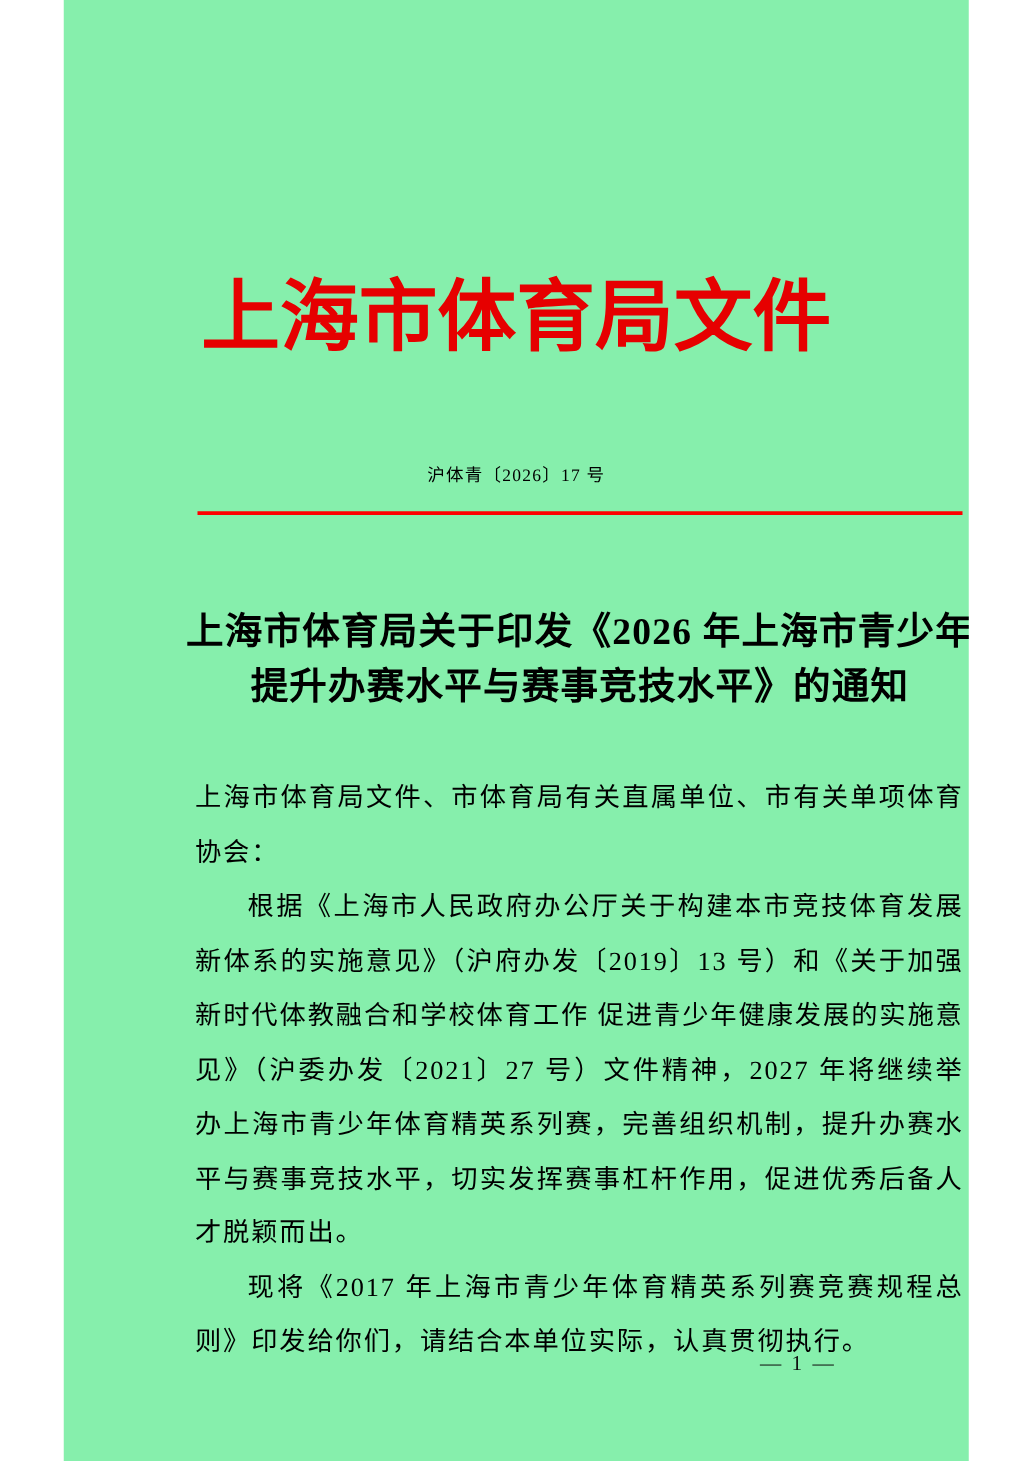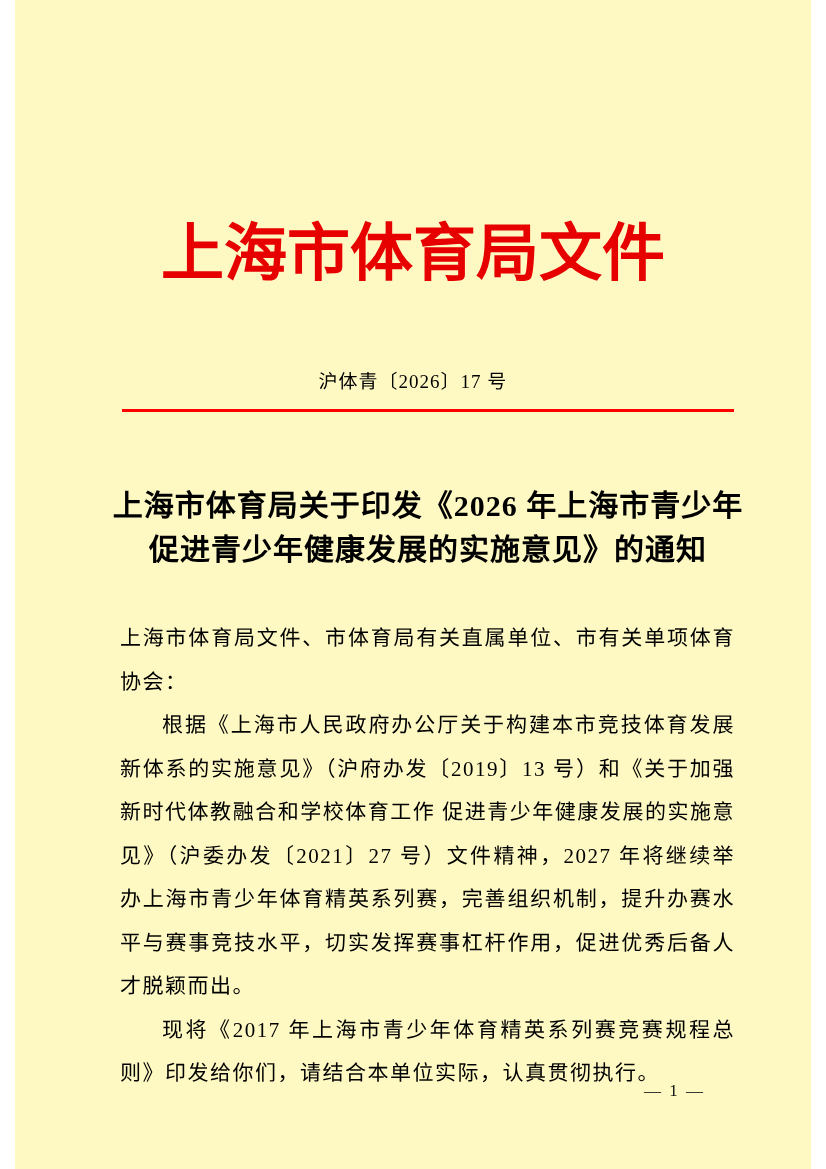--- a/index.html
+++ b/index.html
@@ -3,24 +3,24 @@
 <meta charset="utf-8">
 <title>上海市体育局文件</title>
 <style>
   html, body {
     margin: 0;
     padding: 0;
     background: #ffffff;
   }
   .page {
     position: relative;
-    width: 796px;
+    width: 724px;
     height: 1169px;
     margin: 0 auto;
-    background: #fef9c3;
+    background: #86efac;
     overflow: hidden;
     font-family: "Liberation Serif", "DejaVu Serif", serif;
     color: #000000;
   }
   
   .header-title {
     position: absolute;
     top: 213px;
     left: 0;
     width: 100%;
@@ -32,21 +32,21 @@
     letter-spacing: 0px;
     white-space: nowrap;
   }
   
   .doc-number {
     position: absolute;
     top: 368px;
     left: 0;
     width: 100%;
     text-align: center;
-    font-size: 19px;
+    font-size: 14px;
     line-height: 28px;
     color: #000000;
     letter-spacing: 1px;
   }
   
   .red-rule {
     position: absolute;
     top: 409px;
     left: 107px;
     width: 612px;
@@ -103,21 +103,21 @@
 <div class="page">
 
   <div class="header-title">上海市体育局文件</div>
 
   <div class="doc-number">沪体青〔2026〕17 号</div>
 
   <div class="red-rule"></div>
 
   <h1 class="doc-title">
     <span>上海市体育局关于印发《2026 年上海市青少年</span>
-    <span>促进青少年健康发展的实施意见》的通知</span>
+    <span>提升办赛水平与赛事竞技水平》的通知</span>
   </h1>
 
   <div class="doc-body">
     <p class="salutation">上海市体育局文件、市体育局有关直属单位、市有关单项体育协会：</p>
     <p class="indent">根据《上海市人民政府办公厅关于构建本市竞技体育发展新体系的实施意见》（沪府办发〔2019〕13 号）和《关于加强新时代体教融合和学校体育工作 促进青少年健康发展的实施意见》（沪委办发〔2021〕27 号）文件精神，2027 年将继续举办上海市青少年体育精英系列赛，完善组织机制，提升办赛水平与赛事竞技水平，切实发挥赛事杠杆作用，促进优秀后备人才脱颖而出。</p>
     <p class="indent">现将《2017 年上海市青少年体育精英系列赛竞赛规程总则》印发给你们，请结合本单位实际，认真贯彻执行。</p>
   </div>
 
   <div class="page-number">— 1 —</div>
 

